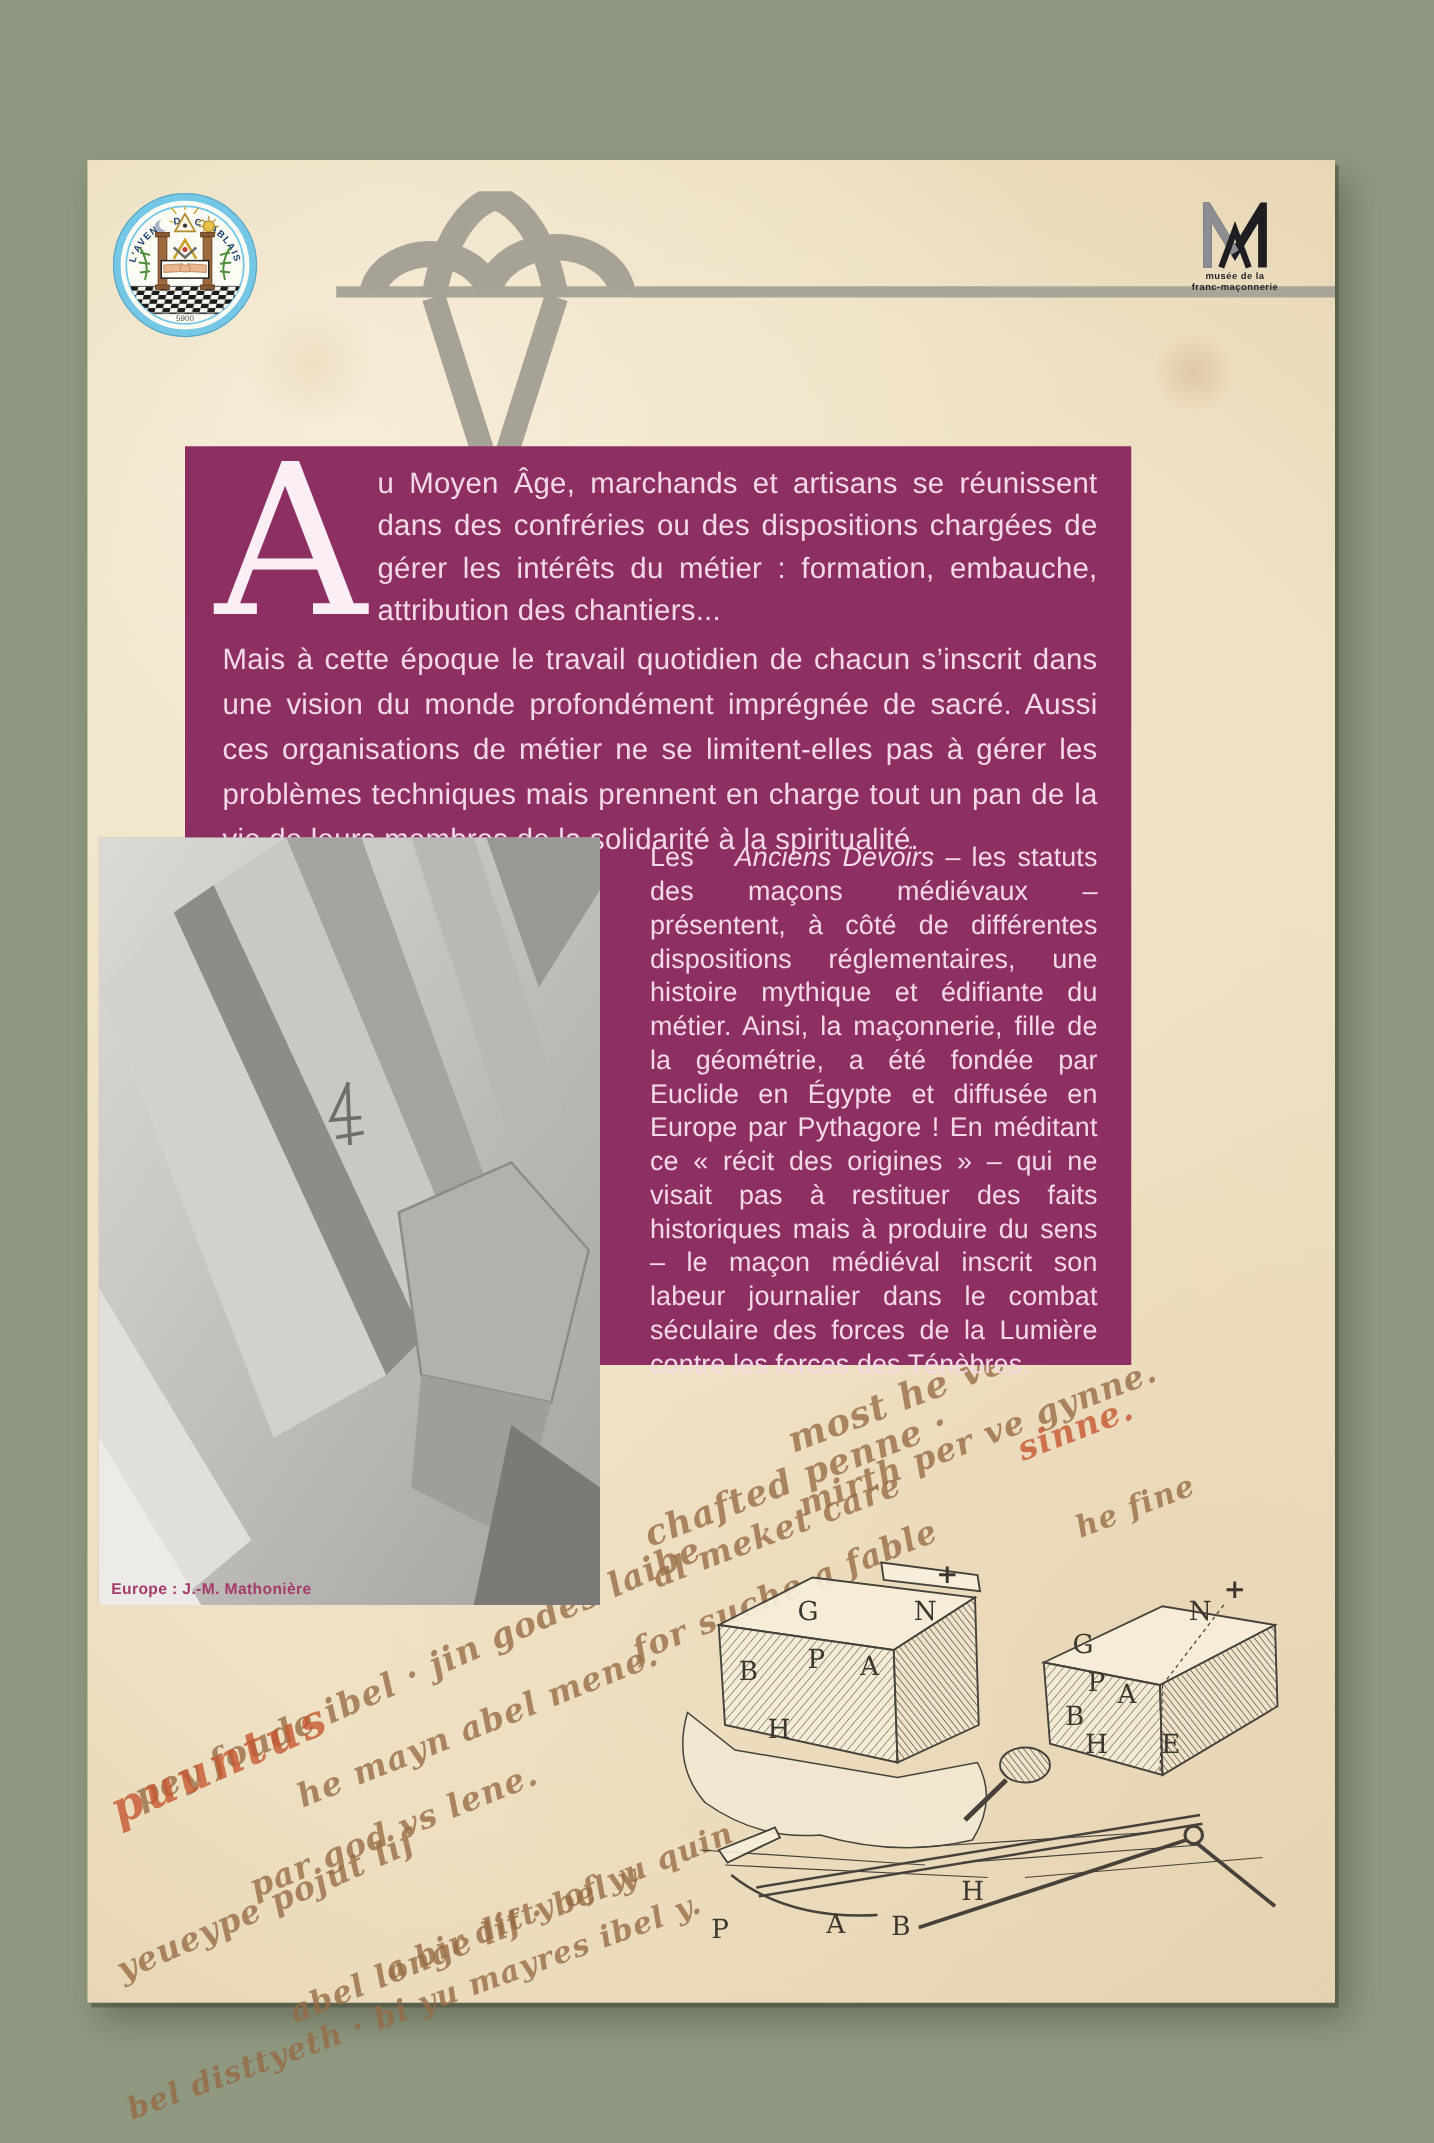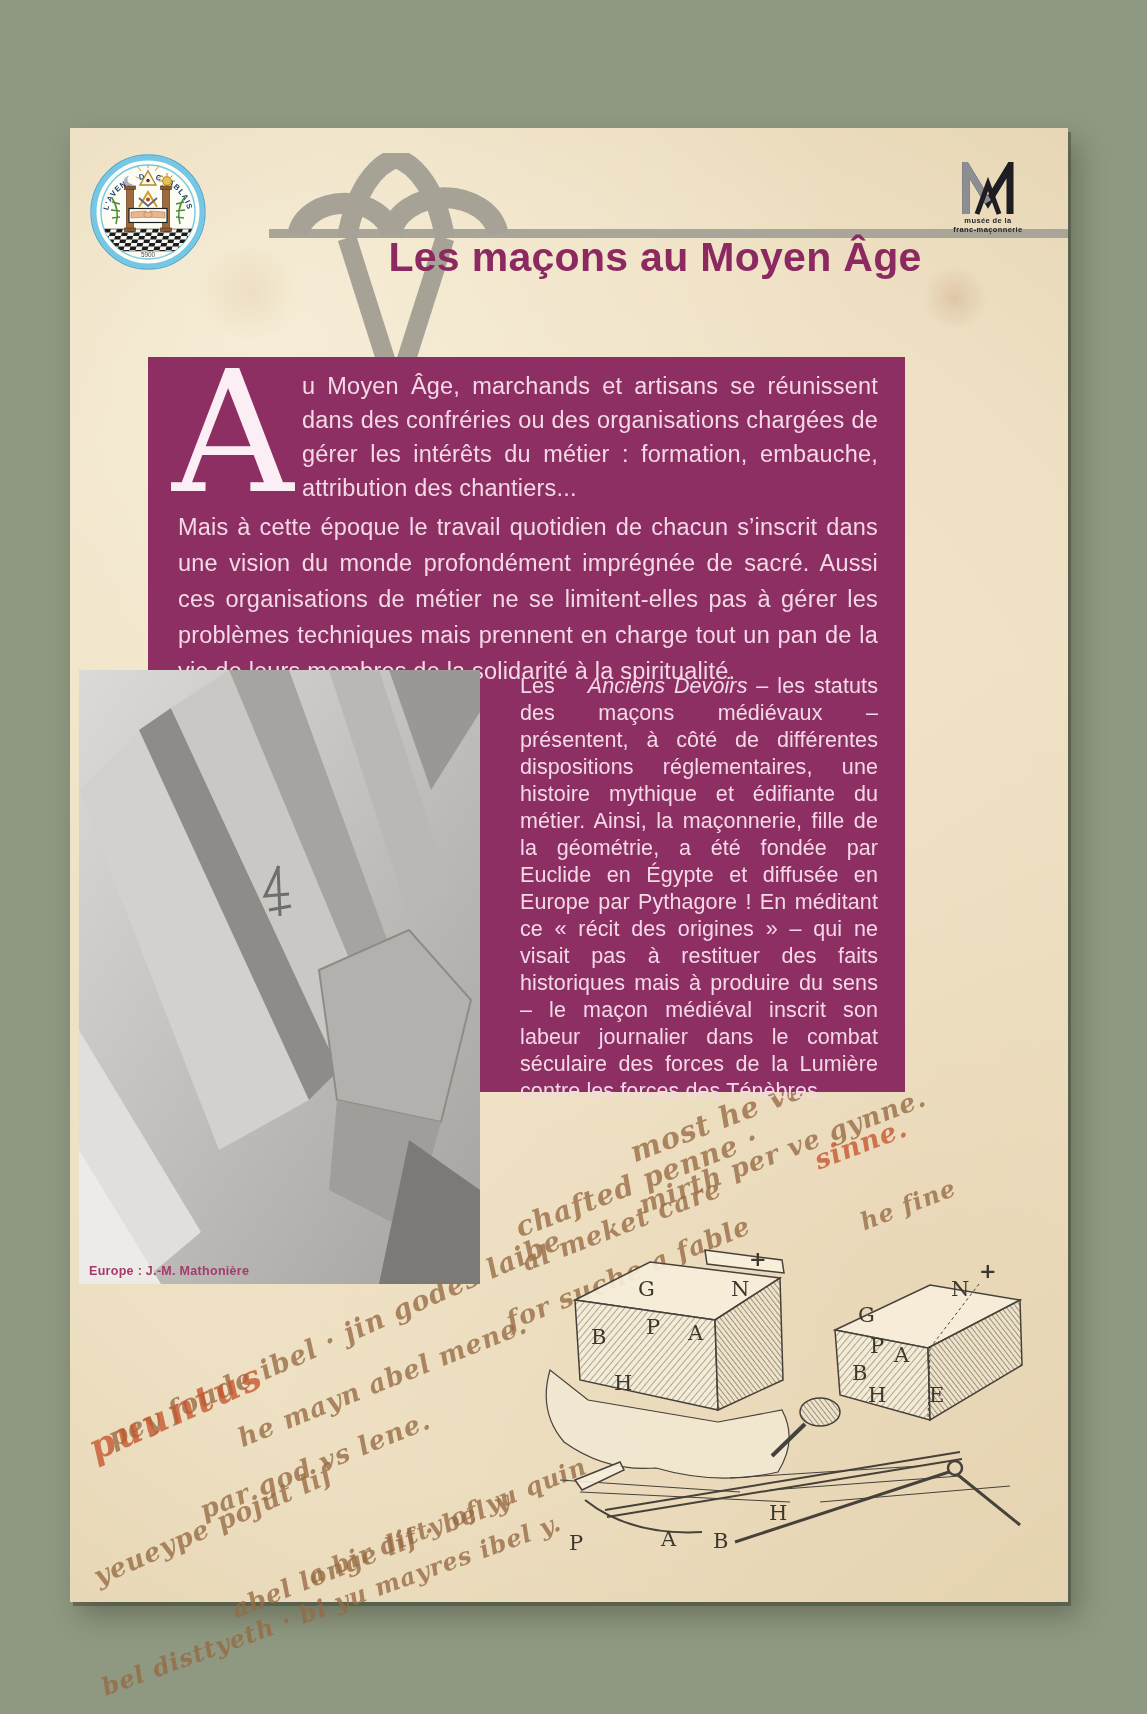--- a/index.html
+++ b/index.html
@@ -166,21 +166,20 @@
   <div class="museum-logo">
     <svg width="52" height="54" viewBox="0 0 52 54">
       <path d="M4 52 L4 4 L26 40 L48 4 L48 52" fill="none" stroke="#1d1d22" stroke-width="7"></path>
       <path d="M4 52 L4 4 L26 40" fill="none" stroke="#8d8d94" stroke-width="7"></path>
       <path d="M15 52 L26 22 L37 52" fill="none" stroke="#1d1d22" stroke-width="5"></path>
     </svg>
     <div class="mtxt">musée de la</div>
     <div class="mtxt">franc-maçonnerie</div>
   </div>
 
-  <div class="title">Les maçons au Moyen Âge</div>
 
   <span class="ms" style="left:555px;top:975px;font-size:29px;transform:rotate(-21deg);">most he ve</span>
   <span class="ms" style="left:438px;top:1038px;font-size:28px;transform:rotate(-21deg);">chafted penne ·</span>
   <span class="ms" style="left:560px;top:1008px;font-size:26px;transform:rotate(-21deg);">mirth per ve gynne.</span>
   <span class="ms" style="left:446px;top:1082px;font-size:26px;transform:rotate(-21deg);">al meket care</span>
   <span class="ms" style="left:428px;top:1130px;font-size:26px;transform:rotate(-22deg);">for suche a fable</span>
   <span class="ms red" style="left:742px;top:1000px;font-size:27px;transform:rotate(-21deg);">sinne.</span>
   <span class="ms" style="left:788px;top:1062px;font-size:24px;transform:rotate(-21deg);">he fine</span>
 
   <span class="ms" style="left:18px;top:1195px;font-size:27px;transform:rotate(-24deg);">pey foude ibel · jin godes laibe</span>
@@ -188,21 +187,21 @@
   <span class="ms" style="left:158px;top:1238px;font-size:26px;transform:rotate(-22deg);">he mayn abel mene.</span>
   <span class="ms" style="left:122px;top:1322px;font-size:26px;transform:rotate(-22deg);">par god vs lene.</span>
   <span class="ms" style="left:14px;top:1382px;font-size:26px;transform:rotate(-24deg);">yeueype pojut lif</span>
   <span class="ms" style="left:152px;top:1412px;font-size:25px;transform:rotate(-22deg);">abel longe lif · bel y</span>
   <span class="ms" style="left:18px;top:1462px;font-size:24px;transform:rotate(-20deg);">bel disttyeth · bi yu mayres ibel y.</span>
   <span class="ms" style="left:228px;top:1378px;font-size:24px;transform:rotate(-22deg);">a bir ditty of yu quin</span>
 
   <div class="magenta">
     <div class="intro">
       <span class="dropcap">A</span>
-      <p>u Moyen Âge, marchands et artisans se réunissent dans des confréries ou des organisations chargées de gérer les intérêts du métier : formation, embauche, attribution des chantiers...</p>
+      <p>u Moyen Âge, marchands et artisans se réunissent dans des confréries ou des dispositions chargées de gérer les intérêts du métier : formation, embauche, attribution des chantiers...</p>
     </div>
     <p class="para2">Mais à cette époque le travail quotidien de chacun s’inscrit dans une vision du monde profondément imprégnée de sacré. Aussi ces organisations de métier ne se limitent-elles pas à gérer les problèmes techniques mais prennent en charge tout un pan de la vie de leurs membres de la solidarité à la spiritualité.</p>
     <p class="devoirs"><span>Les </span><em>Anciens Devoirs</em><span> – les statuts des maçons médiévaux – présentent, à côté de différentes dispositions réglementaires, une histoire mythique et édifiante du métier. Ainsi, la maçonnerie, fille de la géométrie, a été fondée par Euclide en Égypte et diffusée en Europe par Pythagore ! En méditant ce « récit des origines » – qui ne visait pas à restituer des faits historiques mais à produire du sens – le maçon médiéval inscrit son labeur journalier dans le combat séculaire des forces de la Lumière contre les forces des Ténèbres.</span></p>
   </div>
 
   <div class="photo">
     <svg width="401" height="614" viewBox="0 0 401 614">
       <defs>
         <linearGradient id="ph" x1="0" y1="0" x2="1" y2="1">
           <stop offset="0" stop-color="#dcdad7"></stop>

